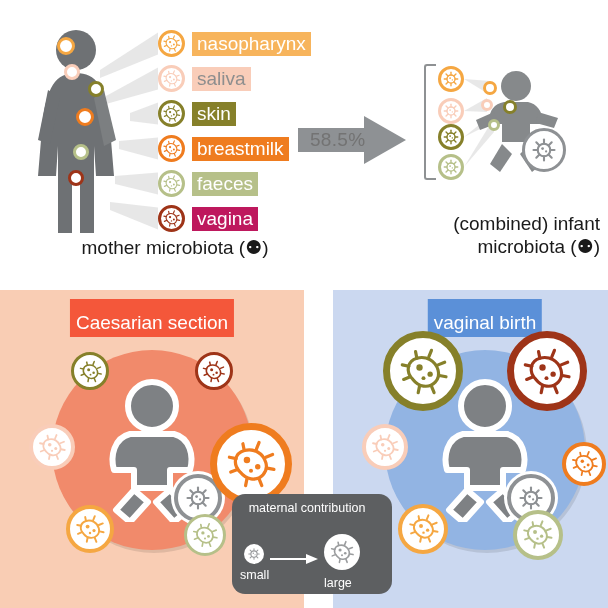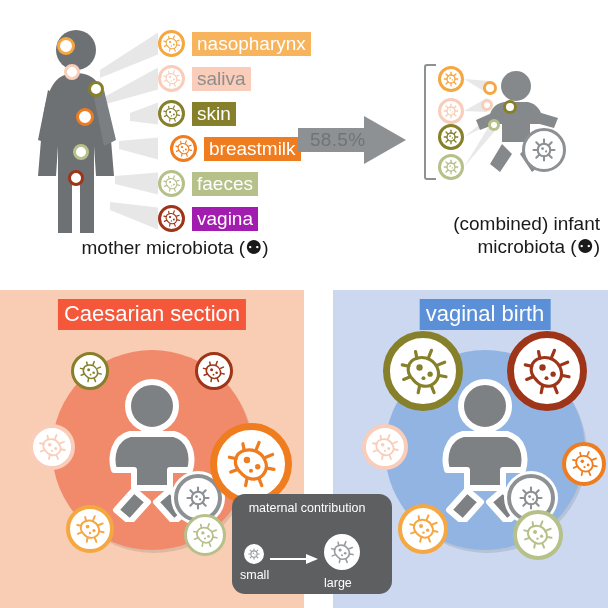--- a/index.html
+++ b/index.html
@@ -30,21 +30,21 @@
     display:flex;align-items:center;justify-content:center;}
   .src-mini svg{width:18px;height:18px;}
 
   .caption{position:absolute;text-align:center;font-size:19px;color:#1a1a1a;line-height:23px;}
 
   
   #bottom-panel{position:absolute;left:0;top:290px;width:608px;height:318px;}
   .half{position:absolute;top:0;width:304px;height:318px;}
   .half.left{left:0;}
   .half.right{left:304px;margin-left:29px;}
-  .panel-title{position:absolute;top:9px;font-size:22px;color:#fff;padding:2px 6px 3px 6px;white-space:nowrap;}
+  .panel-title{position:absolute;top:9px;font-size:19px;color:#fff;padding:13px 6px 3px 6px;white-space:nowrap;}
   .big-circle{position:absolute;border-radius:50%;}
   .orbit{position:absolute;border-radius:50%;background:#fff;box-sizing:border-box;
     display:flex;align-items:center;justify-content:center;}
   .orbit svg{display:block;}
   .infant-svg{position:absolute;}
 
   .legend{position:absolute;left:232px;top:494px;width:160px;height:100px;
     background:#5d5f61;border-radius:13px;color:#fff;}
   .legend-title{position:absolute;left:0;top:7px;width:150px;text-align:center;
     font-size:12.5px;line-height:15px;}
@@ -144,21 +144,21 @@
                 <path d="M10 24 L5 26"></path>
                 <path d="M9 16 L4 15"></path>
               </g>
               <circle cx="17" cy="17" r="2.4" fill="#86802A"></circle>
               <circle cx="25" cy="22" r="2.0" fill="#86802A"></circle>
               <circle cx="20" cy="25" r="1.5" fill="#86802A"></circle>
             </svg>
           </div>
           <span class="src-label" style="background: rgb(134, 128, 42); color: rgb(255, 255, 255);">skin</span>
         </div>
-        <div class="src-row" style="left: 158px; top: 135px; padding-left: 12px;">
+        <div class="src-row" style="left: 158px; top: 135px;">
           <div class="bact-circle" style="border: 3px solid rgb(239, 124, 31);">
             <svg viewBox="0 0 40 40" width="19" height="19">
               <g fill="none" stroke="#EF7C1F" stroke-width="2.4" stroke-linecap="round">
                 <path d="M12 26 C6 20 8 12 15 10 C22 8 29 12 31 19 C33 26 27 32 20 31 C16 30.5 14 28.5 12 26 Z"></path>
                 <path d="M15 10 L14 5"></path>
                 <path d="M24 9 L26 4"></path>
                 <path d="M31 15 L36 13"></path>
                 <path d="M32 23 L37 24"></path>
                 <path d="M26 31 L28 36"></path>
                 <path d="M17 31 L16 36"></path>
@@ -205,21 +205,21 @@
                 <path d="M26 31 L28 36"></path>
                 <path d="M17 31 L16 36"></path>
                 <path d="M10 24 L5 26"></path>
                 <path d="M9 16 L4 15"></path>
               </g>
               <circle cx="17" cy="17" r="2.4" fill="#9E3418"></circle>
               <circle cx="25" cy="22" r="2.0" fill="#9E3418"></circle>
               <circle cx="20" cy="25" r="1.5" fill="#9E3418"></circle>
             </svg>
           </div>
-          <span class="src-label" style="background: #a21caf; color: rgb(255, 255, 255);">vagina</span>
+          <span class="src-label" style="background: #be185d; color: rgb(255, 255, 255);">vagina</span>
         </div>
       </div>
 
     <div class="pct-arrow">
       <svg width="108" height="48" viewBox="0 0 108 48">
         <path d="M0 12 L66 12 L66 0 L108 24 L66 48 L66 36 L0 36 Z" fill="#8E9194"></path>
       </svg>
       <div class="pct-text">58.5%</div>
     </div>
 

